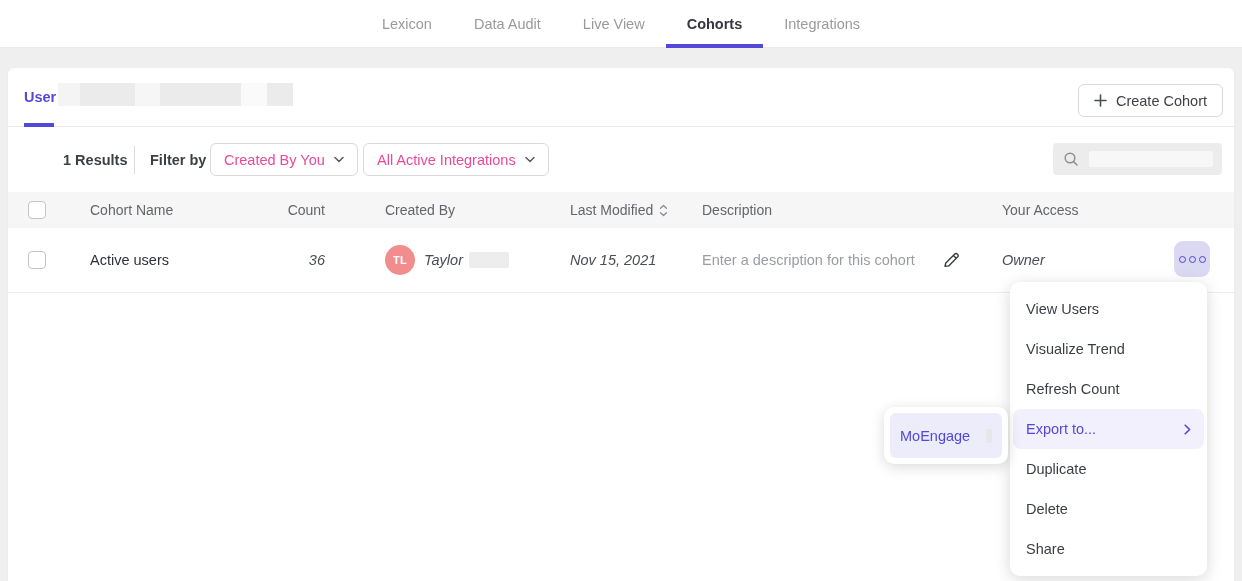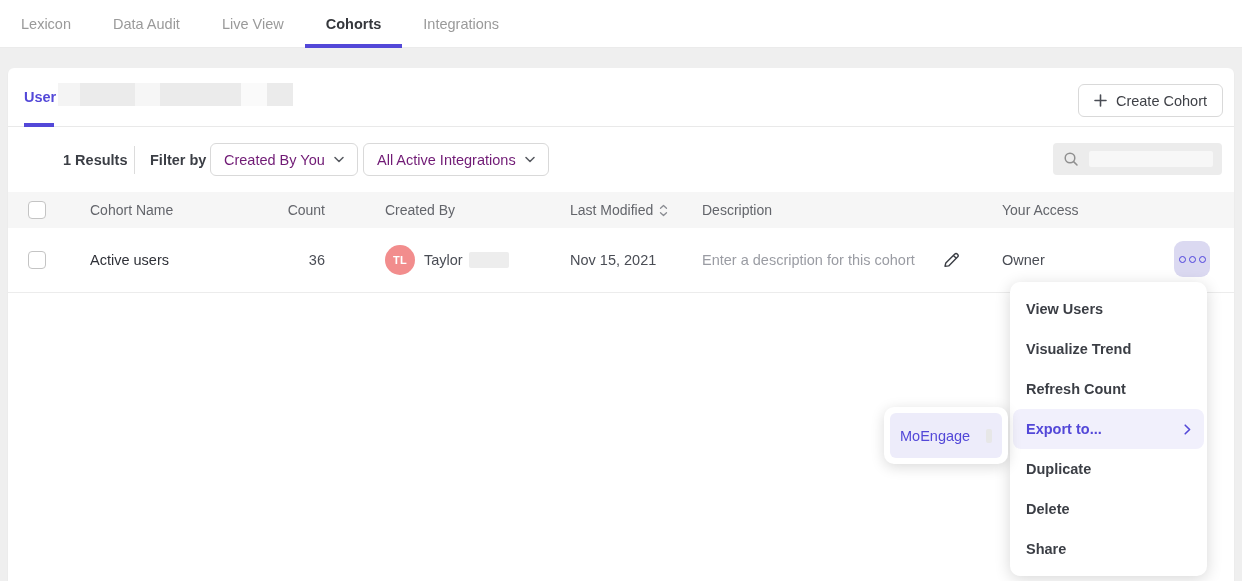--- a/index.html
+++ b/index.html
@@ -1,21 +1,21 @@
 <!DOCTYPE html>
 <html><head>
 <meta charset="utf-8">
 <style>
   * { margin:0; padding:0; box-sizing:border-box; }
   html,body { width:1242px; height:581px; }
   body { font-family:"Liberation Sans", sans-serif; background:#efefef; position:relative; overflow:hidden; }
 
   
   .topnav { position:absolute; left:0; top:0; width:1242px; height:48px; background:#ffffff;
-            border-bottom:1px solid #ebebeb; display:flex; }
+            border-bottom:1px solid #ebebeb; display:flex; justify-content:center; }
   .nav-tabs { display:flex; height:100%; }
   .nav-tab { position:relative; padding:0 21px; display:flex; align-items:center;
              font-size:14.5px; color:#9a9a9a; cursor:pointer; }
   .nav-tab.active { color:#35373c; font-weight:700; }
   .nav-tab.active::after { content:""; position:absolute; left:0; right:0; bottom:-1px; height:4px;
              background:#5348d8; }
 
   
   .card { position:absolute; left:8px; top:68px; width:1226px; height:513px; background:#ffffff;
           border-radius:6px 6px 0 0; box-shadow:0 1px 2px rgba(0,0,0,0.05); }
@@ -34,21 +34,21 @@
 
   
   .filter-row { position:absolute; left:0; top:59px; width:100%; height:65px; }
   .results-count { position:absolute; left:55px; top:0; height:65px; display:flex; align-items:center;
               font-size:14.5px; font-weight:600; color:#3b3e45; }
   .v-divider { position:absolute; left:126px; top:19px; width:1px; height:28px; background:#dcdcdc; }
   .filter-by-label { position:absolute; left:142px; top:0; height:65px; display:flex; align-items:center;
               font-size:14.5px; font-weight:600; color:#3b3e45; }
   .filter-pill { position:absolute; top:16px; height:33px; padding:0 13px; border:1px solid #d9d9d9;
               border-radius:6px; background:#fff; display:flex; align-items:center; gap:9px;
-              font-size:14.5px; color:#701a75; cursor:pointer; }
+              font-size:14.5px; color:#ec4899; cursor:pointer; }
   .pill-created-by { left:202px; }
   .pill-integrations { left:355px; }
   .search-box { position:absolute; right:12px; top:16px; width:169px; height:32px; background:#ececec;
               border-radius:4px; display:flex; align-items:center; padding:0 9px; gap:9px; cursor:text; }
   .search-redaction { width:125px; height:16px; background:#f7f7f7; border-radius:2px; }
 
   
   .thead { position:absolute; left:0; top:124px; width:100%; height:36px; background:#f6f6f6;
            font-size:14px; color:#63656b; }
   .trow  { position:absolute; left:0; top:160px; width:100%; height:65px; background:#fff;
@@ -57,36 +57,36 @@
   .col-check    { left:20px; }
   .col-name     { left:82px; }
   .col-count    { left:230px; width:87px; justify-content:flex-end; }
   .col-created  { left:377px; }
   .col-modified { left:562px; }
   .col-desc     { left:694px; }
   .col-access   { left:994px; }
   .thead .cell { color:#63656b; gap:6px; }
   .checkbox { width:18px; height:18px; border:1.5px solid #c4c4c4; border-radius:4px; background:#fff; cursor:pointer; }
   .cohort-name { font-weight:400; color:#2f3138; font-size:14.5px; cursor:pointer; }
-  .row-text { color:#4a4d55; font-size:14.5px; }
+  .row-text { color:#4a4d55; font-size:14.5px;font-style:italic; }
   .avatar { width:30px; height:30px; border-radius:50%; background:#f28d8d; color:#fff; font-size:11px;
             font-weight:700; display:flex; align-items:center; justify-content:center; margin-right:9px; letter-spacing:0.3px; }
   .name-redaction { width:40px; height:16px; background:#ededed; border-radius:2px; margin-left:6px; }
   .desc-placeholder { color:#9a9ca3; font-size:14.5px; cursor:text; }
   .pencil-btn { position:absolute; left:928px; top:17px; width:30px; height:30px; display:flex;
             align-items:center; justify-content:center; cursor:pointer; }
   .more-btn { position:absolute; left:1166px; top:13px; width:36px; height:36px; background:#dbd9f1;
             border-radius:9px; display:flex; align-items:center; justify-content:center; gap:3px; cursor:pointer; }
   .dot-ring { width:7px; height:7px; border:1.9px solid #4f43dd; border-radius:50%; }
 
   
   .context-menu { position:absolute; left:1010px; top:282px; width:197px; height:294px; background:#fff;
             border-radius:10px; box-shadow:0 3px 16px rgba(0,0,0,0.16); padding:7px 0; z-index:10; }
   .menu-item { height:40px; display:flex; align-items:center; padding:0 16px; font-size:14.5px;
-            color:#3b3e45; cursor:pointer;font-weight:bold; }
+            color:#3b3e45; cursor:pointer; }
   .menu-item.highlighted { margin:0 3px; padding:16px 13px; border-radius:8px; background:#f1f0fc;
             color:#5348d8; justify-content:space-between; }
 
   
   .submenu { position:absolute; left:884px; top:407px; width:124px; height:57px; background:#fff;
             border-radius:10px; box-shadow:0 3px 14px rgba(0,0,0,0.15); padding:6px; z-index:11; }
   .submenu-item { width:100%; height:100%; background:#edecfa; border-radius:6px; display:flex;
             align-items:center; padding:0 10px; gap:16px; font-size:14.5px; color:#5348d8; cursor:pointer;justify-content:space-between; }
   .submenu-redaction { width:30px; height:14px; background:#e7e7e7; border-radius:2px; }
 

